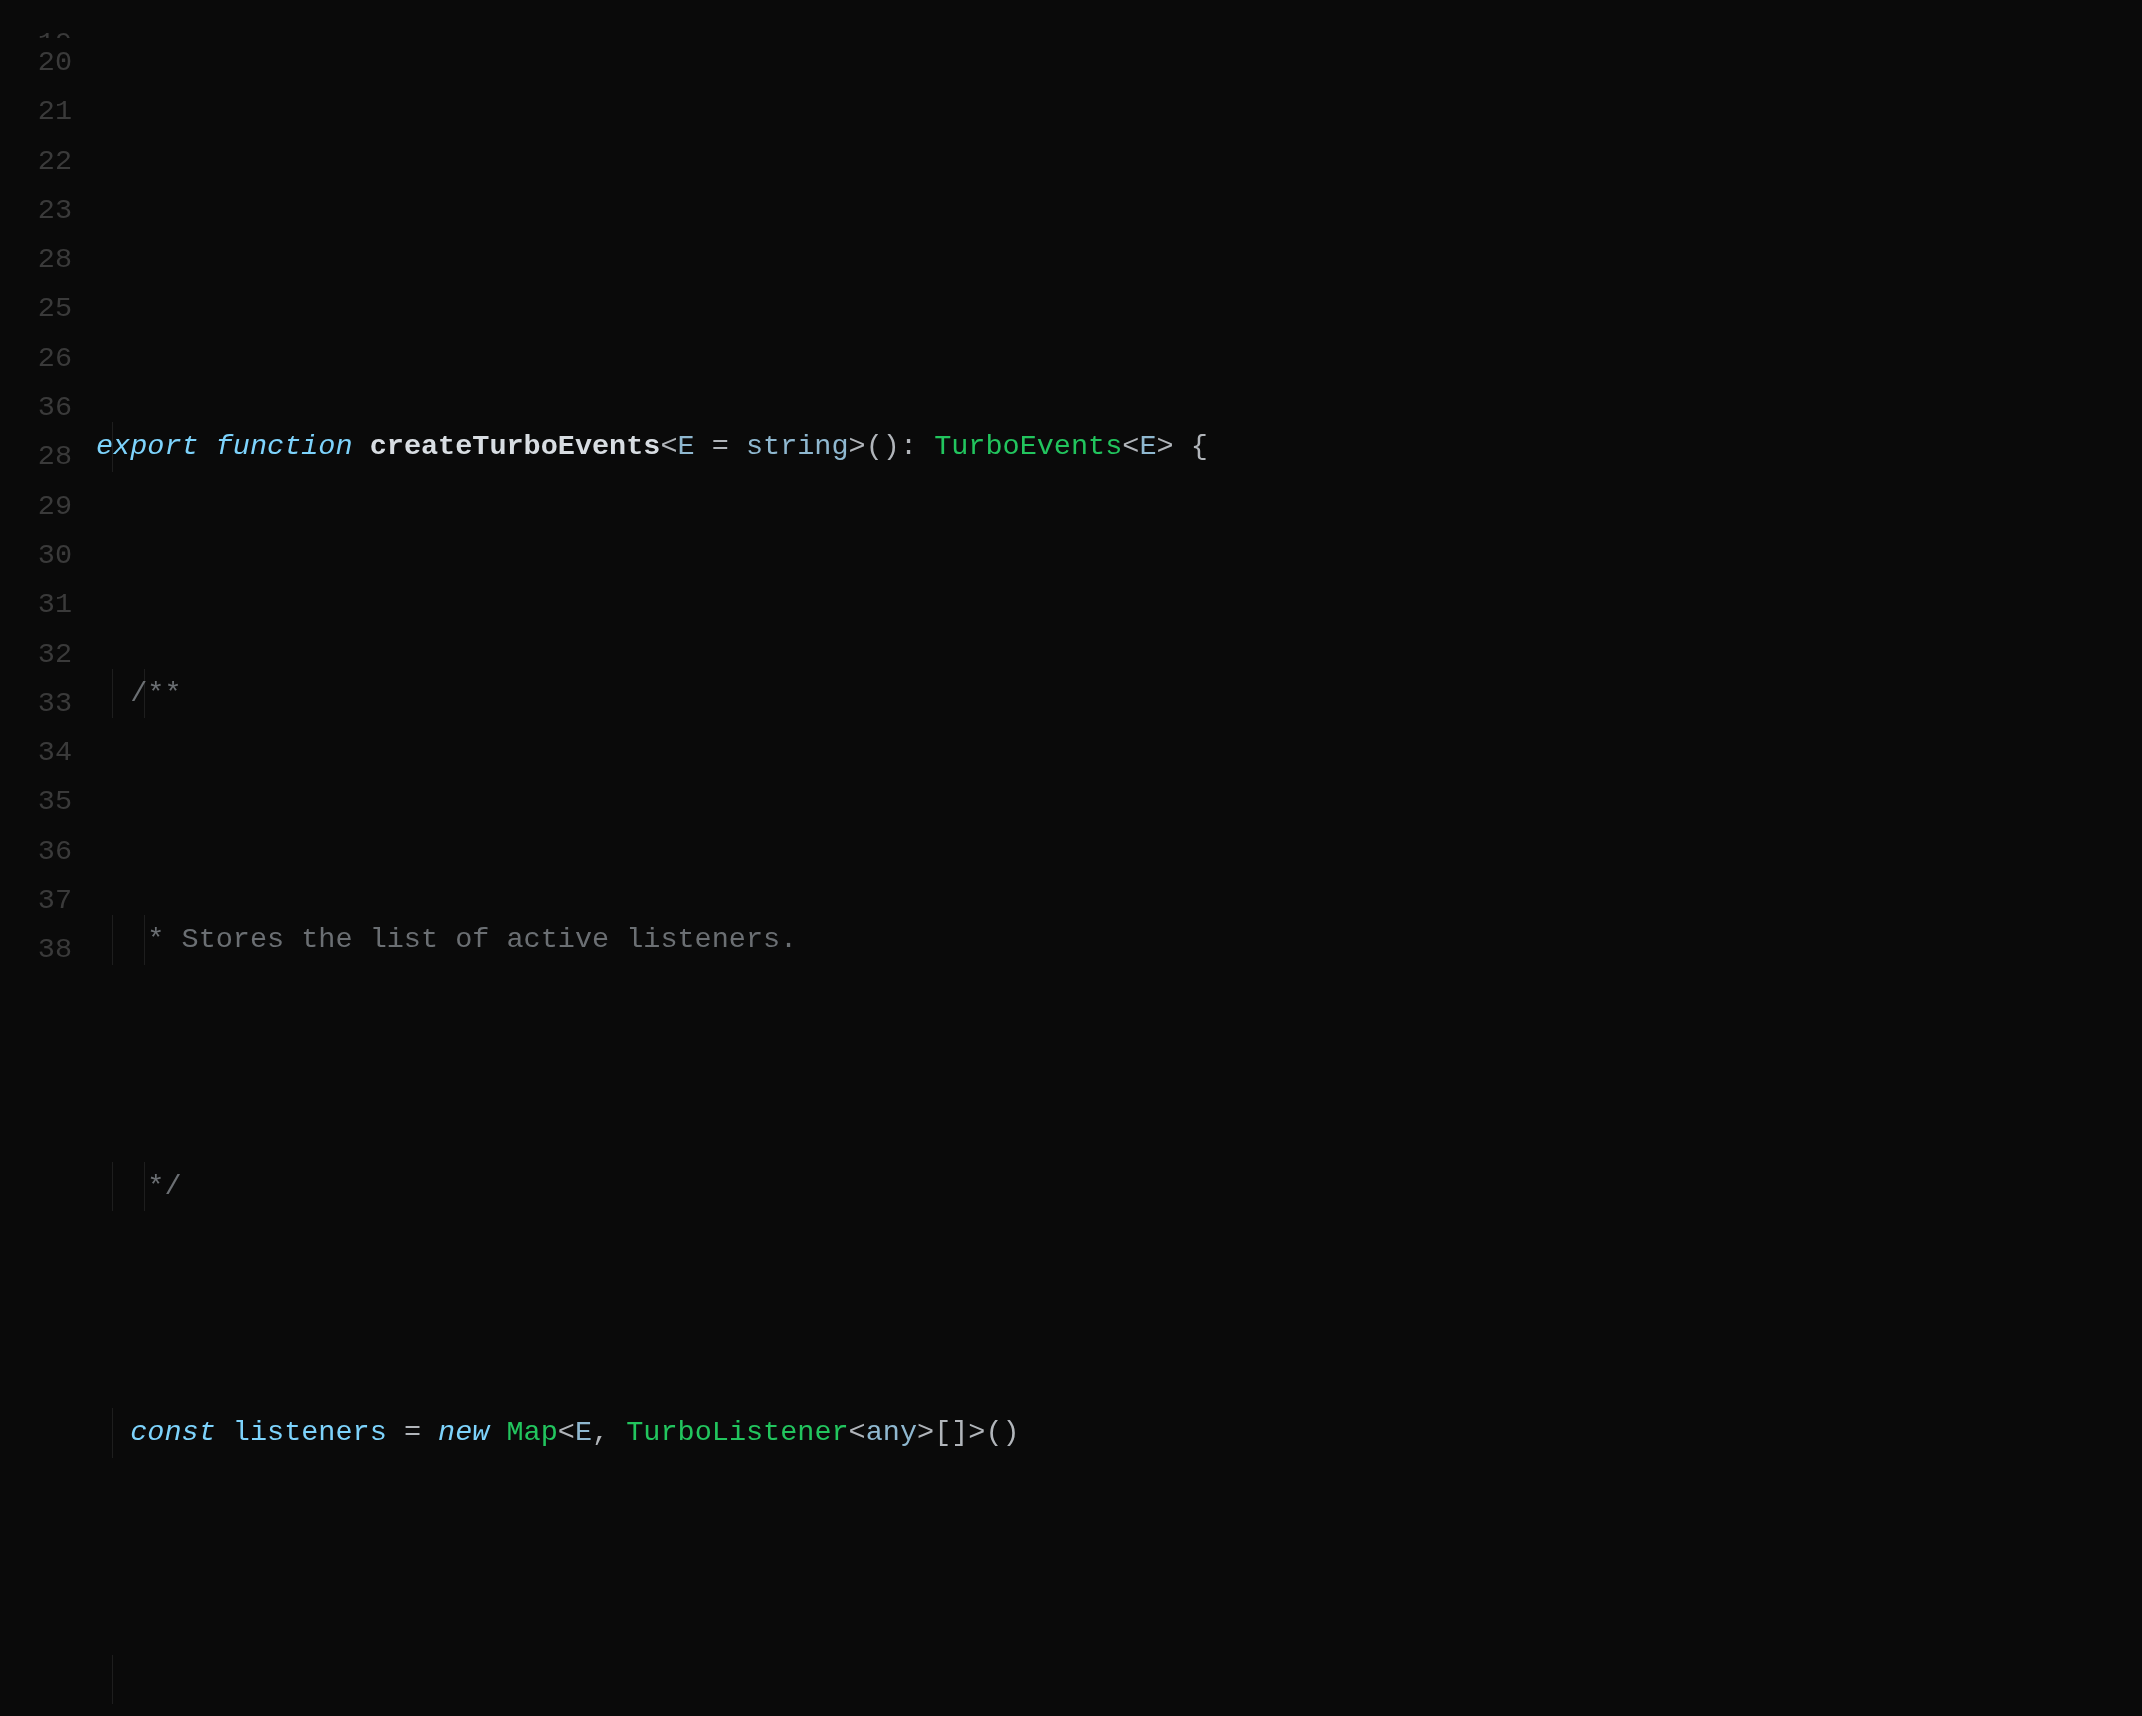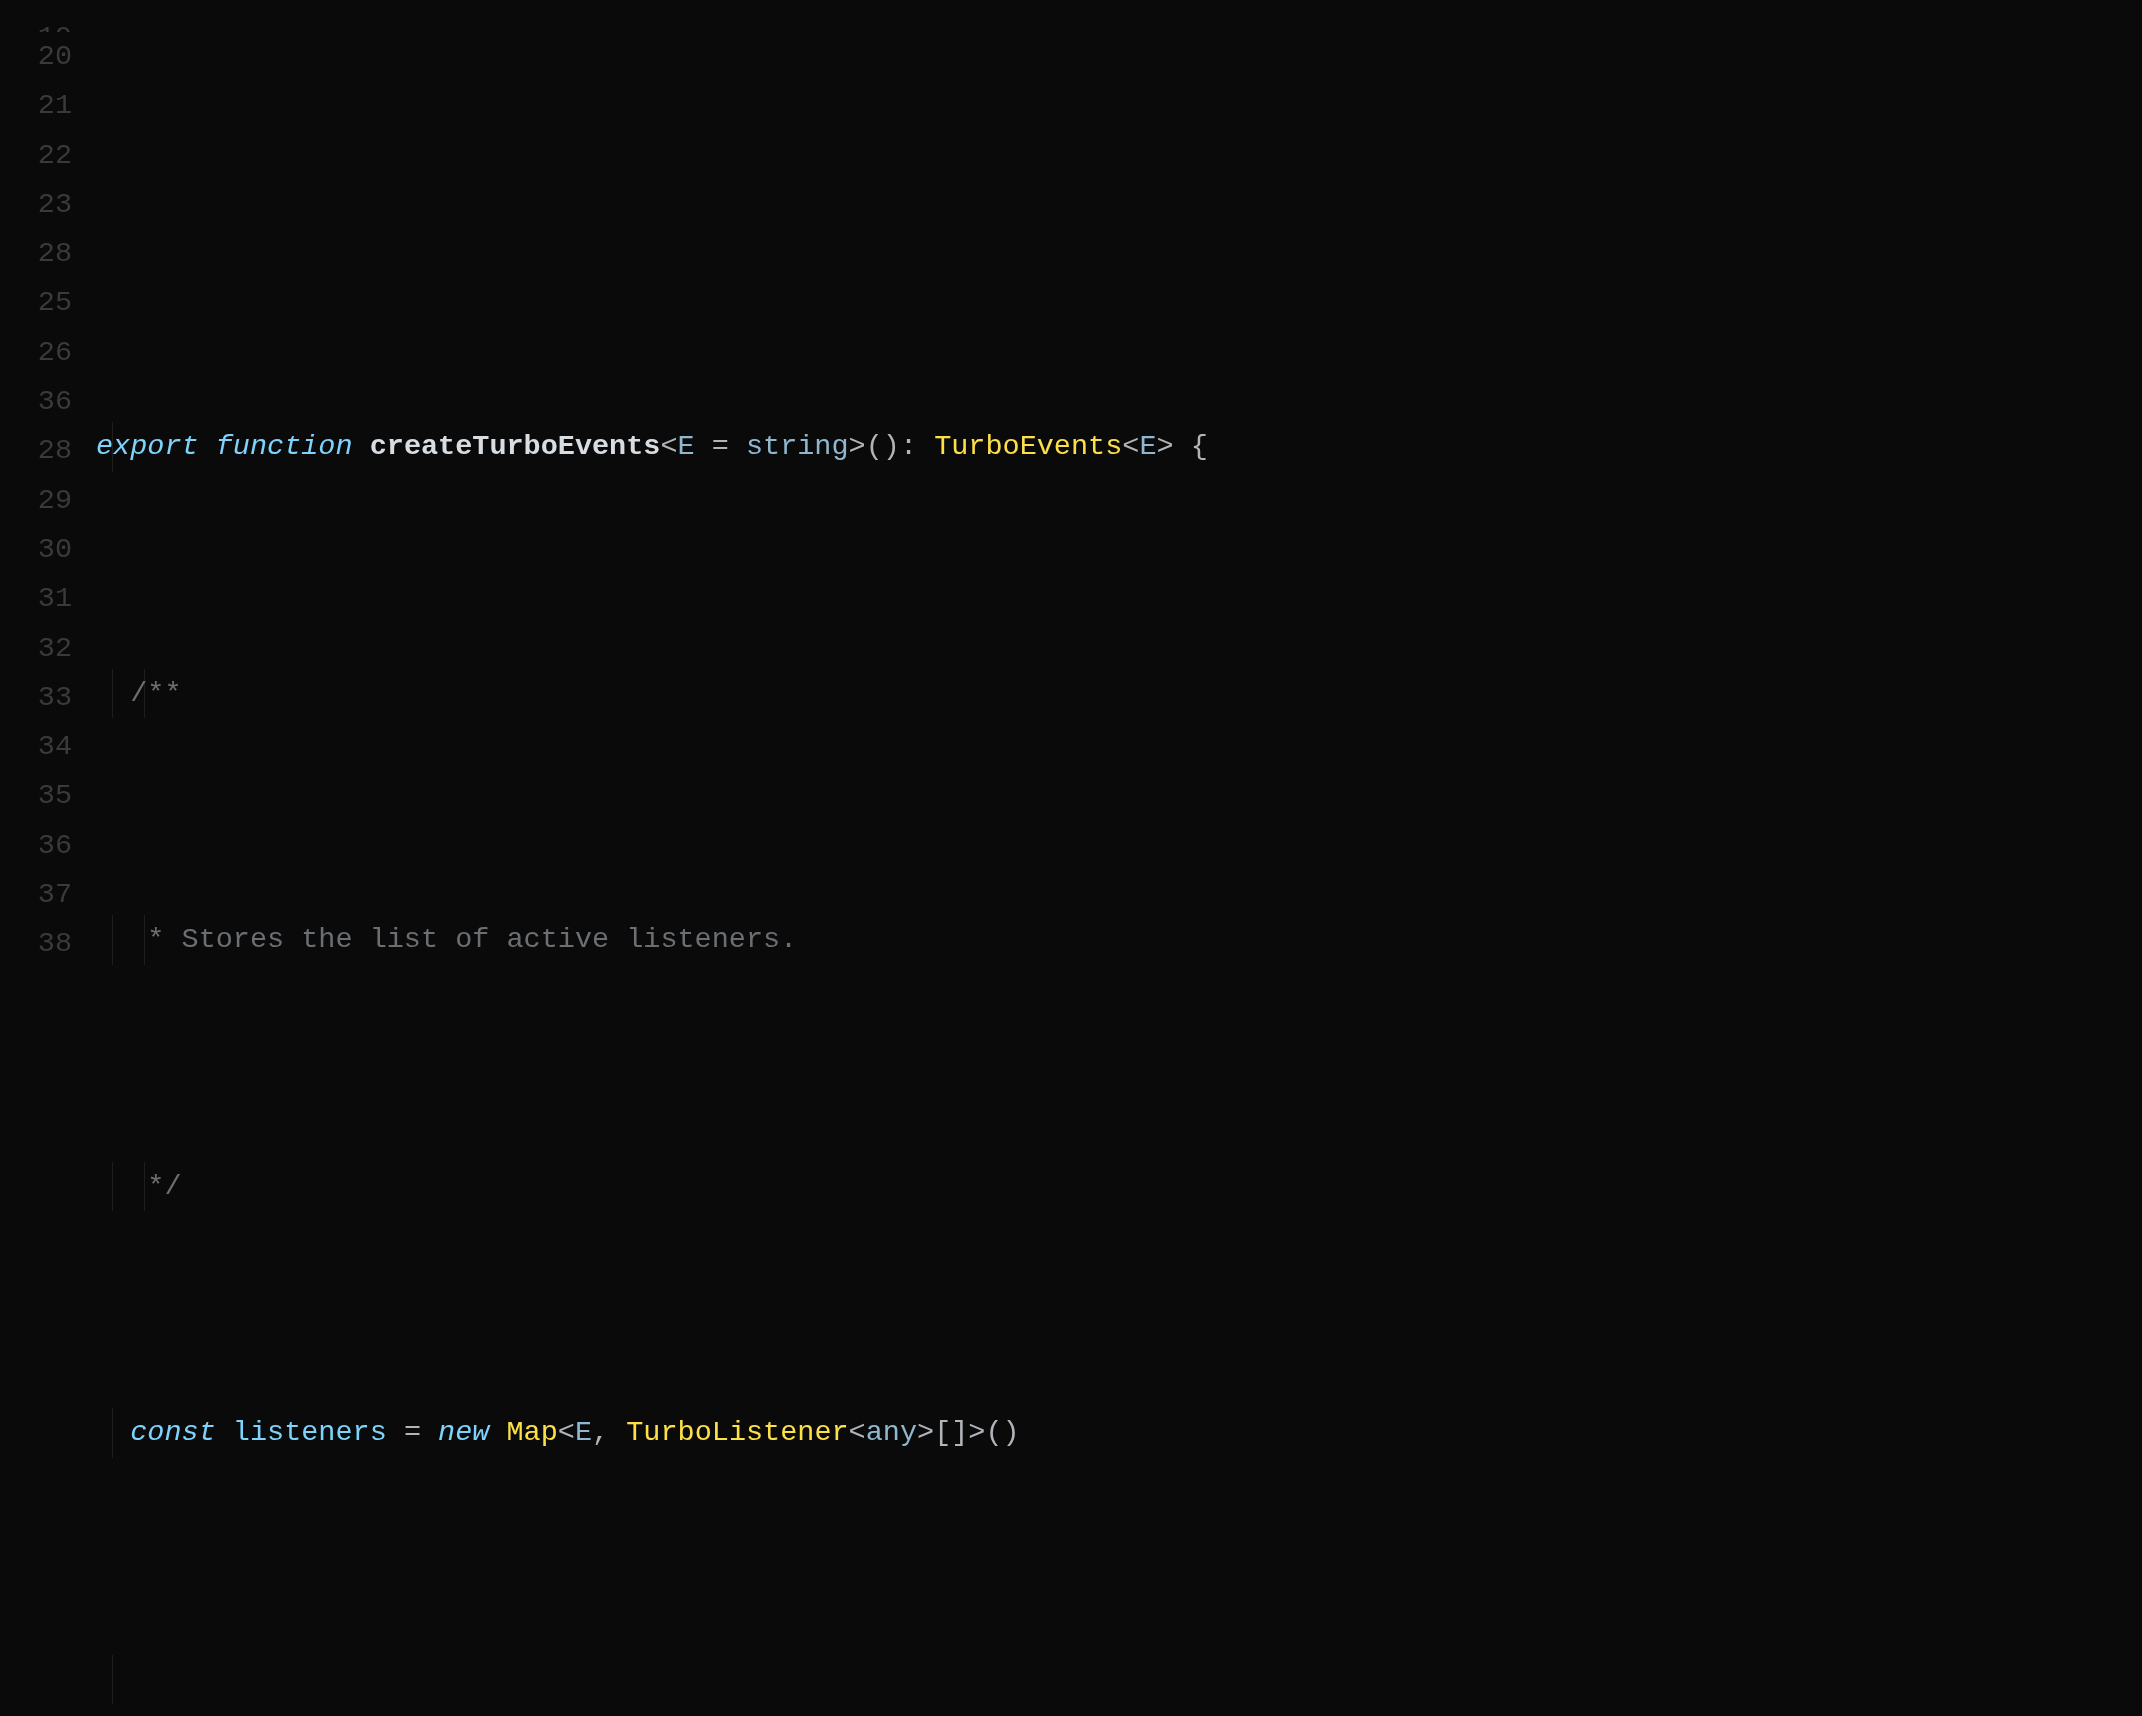--- a/index.html
+++ b/index.html
@@ -17,21 +17,21 @@
     height: 100%;
     padding-top: 0;
   }
   .gutter {
     width: 96px;
     flex-shrink: 0;
     text-align: right;
     padding-right: 24px;
     user-select: none;
     color: #3a3a3a;
-    padding-top: 4px;
+    padding-top: 10px;
   }
   .gutter .ln {
     height: 49.3px;
   }
   .gutter .ln.partial {
     height: 28px;
     overflow: hidden;
     line-height: 68px;
   }
   .code {
@@ -55,21 +55,21 @@
     background: rgba(120,120,120,0.18);
     top: 0;
     bottom: 0;
   }
   .guide.g1 { left: 16px; }
   .guide.g2 { left: 48px; }
 
   
   .kw    { color: #7dd3fc; font-style: italic; }       
   .fname { color: #d8dde2; font-weight: 700; margin-top: 8px; }          
-  .type  { color: #fde047; }                            
+  .type  { color: #22c55e; }                            
   .tparam{ color: #8fb8d0; }                            
   .punct { color: #b1b5ba; }                            
   .ident { color: #7dd3fc; }                            
   .cmt   { color: #6b6f73; }                            
   .op    { color: #b1b5ba; }                            
   .brace { color: #b1b5ba; }
 </style>
 </head>
 <body>
 

